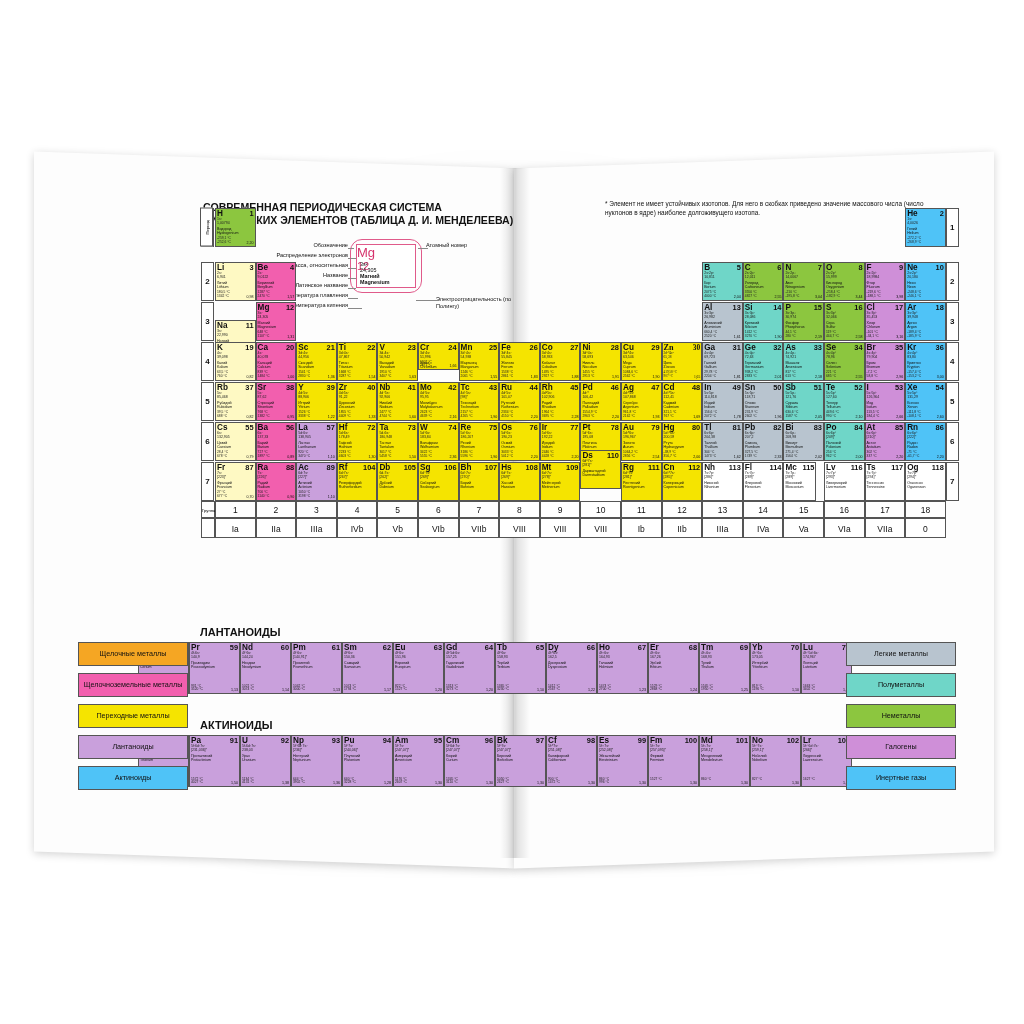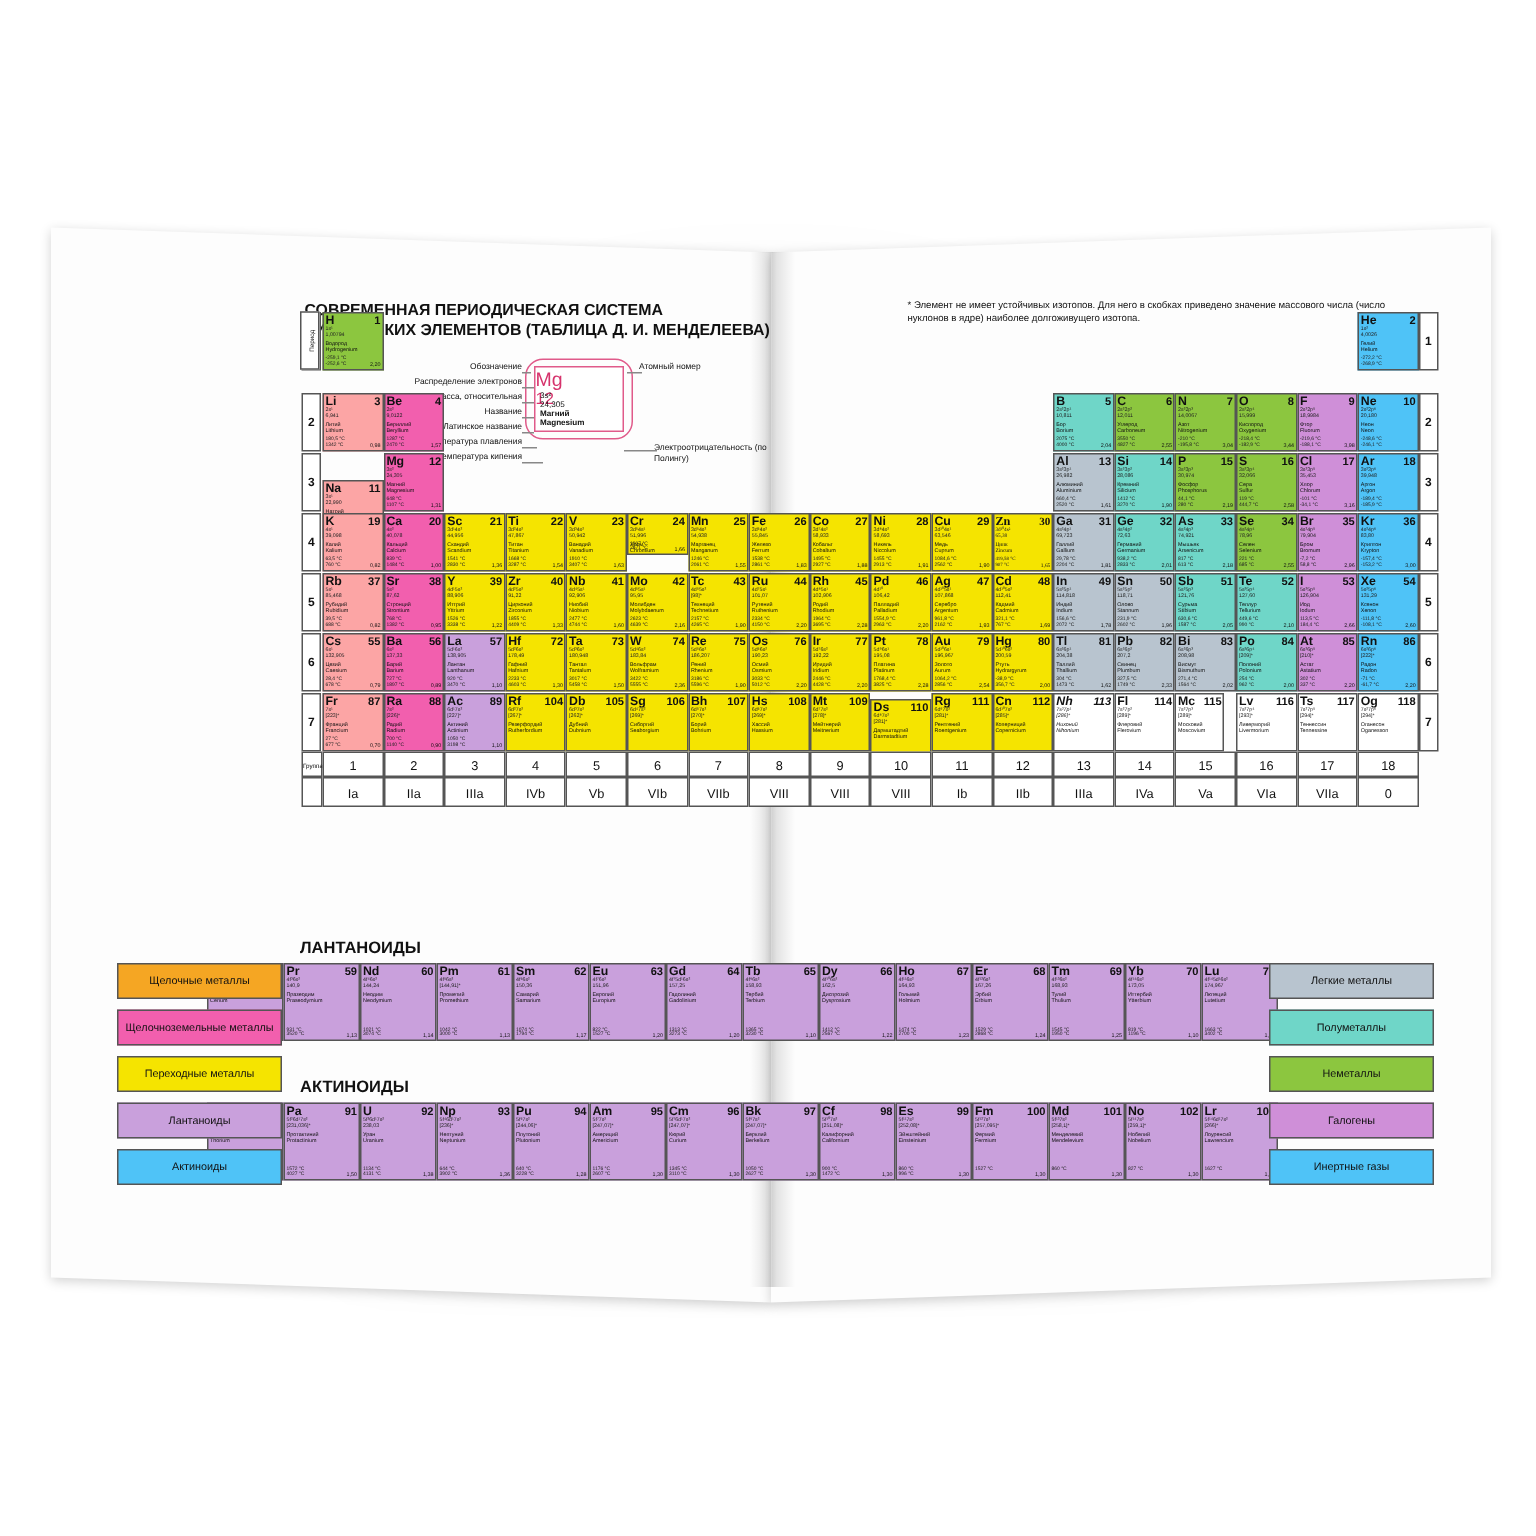--- a/index.html
+++ b/index.html
@@ -27,21 +27,21 @@
   .el .num{position:absolute;right:1px;top:0px;font-weight:bold;font-size:7.4px;color:#111;line-height:9px;}
   .el .conf{position:absolute;left:1px;top:9px;font-size:3.5px;color:#222;line-height:3.8px;white-space:nowrap;}
   .el .mass{position:absolute;left:1px;top:13px;font-size:3.5px;color:#222;line-height:3.8px;white-space:nowrap;}
   .el .nru{position:absolute;left:1px;top:17.5px;font-size:3.6px;color:#111;line-height:4px;white-space:nowrap;}
   .el .nla{position:absolute;left:1px;top:21.5px;font-size:3.6px;color:#111;line-height:4px;white-space:nowrap;}
   .el .tm{position:absolute;left:1px;bottom:4.6px;font-size:3.3px;color:#222;line-height:3.6px;white-space:nowrap;}
   .el .tb{position:absolute;left:1px;bottom:1px;font-size:3.3px;color:#222;line-height:3.6px;white-space:nowrap;}
   .el .eneg{position:absolute;right:1px;bottom:1px;font-size:3.6px;color:#111;}
 
   
-  .c-alkali{background:#fca5a5;}
+  .c-alkali{background:#fef9c3;}
   .c-alkaline{background:#f25fae;}
   .c-transition{background:#f5e400;}
   .c-lanth{background:#c9a0dc;}
   .c-act{background:#c9a0dc;}
   .c-light{background:#b8c4cf;}
   .c-semi{background:#6fd6c8;}
   .c-nonmetal{background:#8cc63f;}
   .c-halogen{background:#cf8fd8;}
   .c-noble{background:#4fc3f7;}
   .c-white{background:#ffffff;}
@@ -1000,21 +1000,21 @@
           <div class="sym">Mt</div>
           <div class="num">109</div>
           <div class="conf">6d⁷7s²</div>
           <div class="mass">[278]*</div>
           <div class="nru">Мейтнерий</div>
           <div class="nla">Meitnerium</div>
           <div class="tm"></div>
           <div class="tb"></div>
           <div class="eneg"></div>
         </div>
-        <div class="el c-transition" style="position:absolute;left:520.4000000000001px;top:270px;width:40.6px;height:38.5px;">
+        <div class="el c-transition" style="position:absolute;left:520.4000000000001px;top:254px;width:40.6px;height:38.5px;">
           <div class="sym">Ds</div>
           <div class="num">110</div>
           <div class="conf">6d⁸7s²</div>
           <div class="mass">[281]*</div>
           <div class="nru">Дармштадтий</div>
           <div class="nla">Darmstadtium</div>
           <div class="tm"></div>
           <div class="tb"></div>
           <div class="eneg"></div>
         </div>
@@ -1033,21 +1033,21 @@
           <div class="sym">Cn</div>
           <div class="num">112</div>
           <div class="conf">6d¹⁰7s²</div>
           <div class="mass">[285]*</div>
           <div class="nru">Коперниций</div>
           <div class="nla">Copernicium</div>
           <div class="tm"></div>
           <div class="tb"></div>
           <div class="eneg"></div>
         </div>
-        <div class="el c-white" style="position:absolute;left:642.2px;top:266px;width:40.6px;height:38.5px;font-style:italic;">
+        <div class="el c-white" style="position:absolute;left:642.2px;top:266px;width:40.6px;height:38.5px;">
           <div class="sym">Nh</div>
           <div class="num">113</div>
           <div class="conf">7s²7p¹</div>
           <div class="mass">[286]*</div>
           <div class="nru">Нихоний</div>
           <div class="nla">Nihonium</div>
           <div class="tm"></div>
           <div class="tb"></div>
           <div class="eneg"></div>
         </div>

